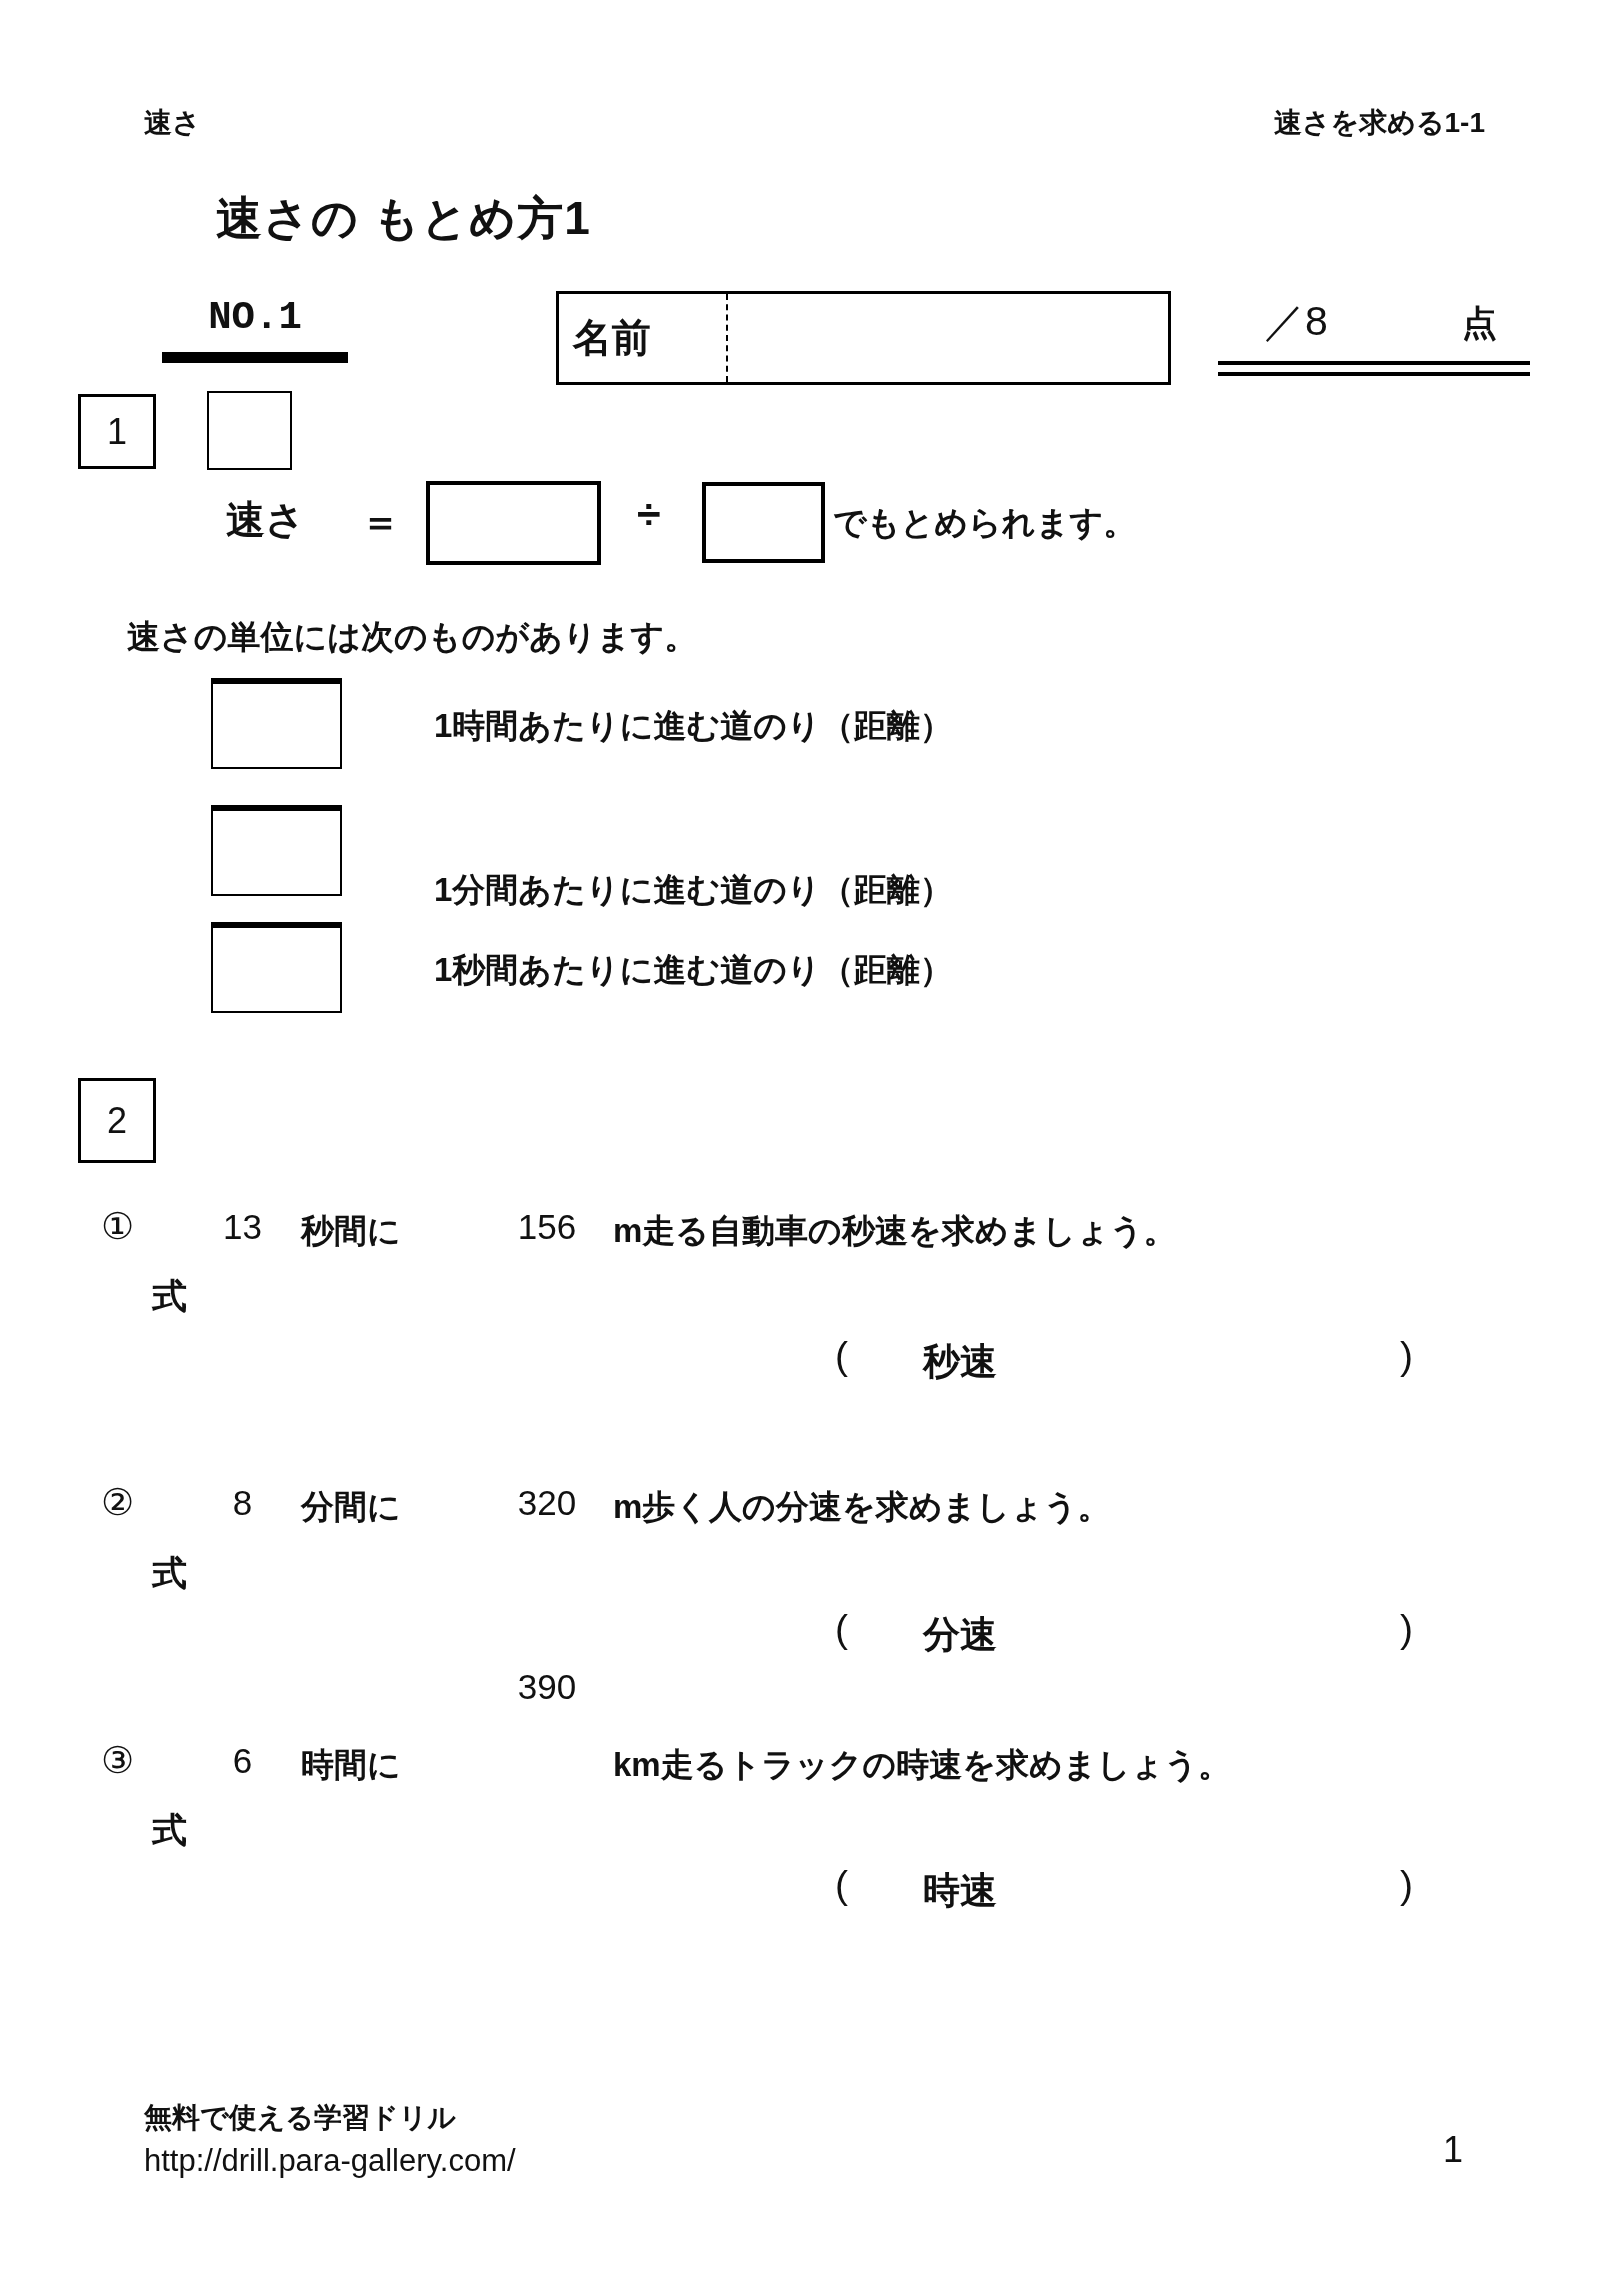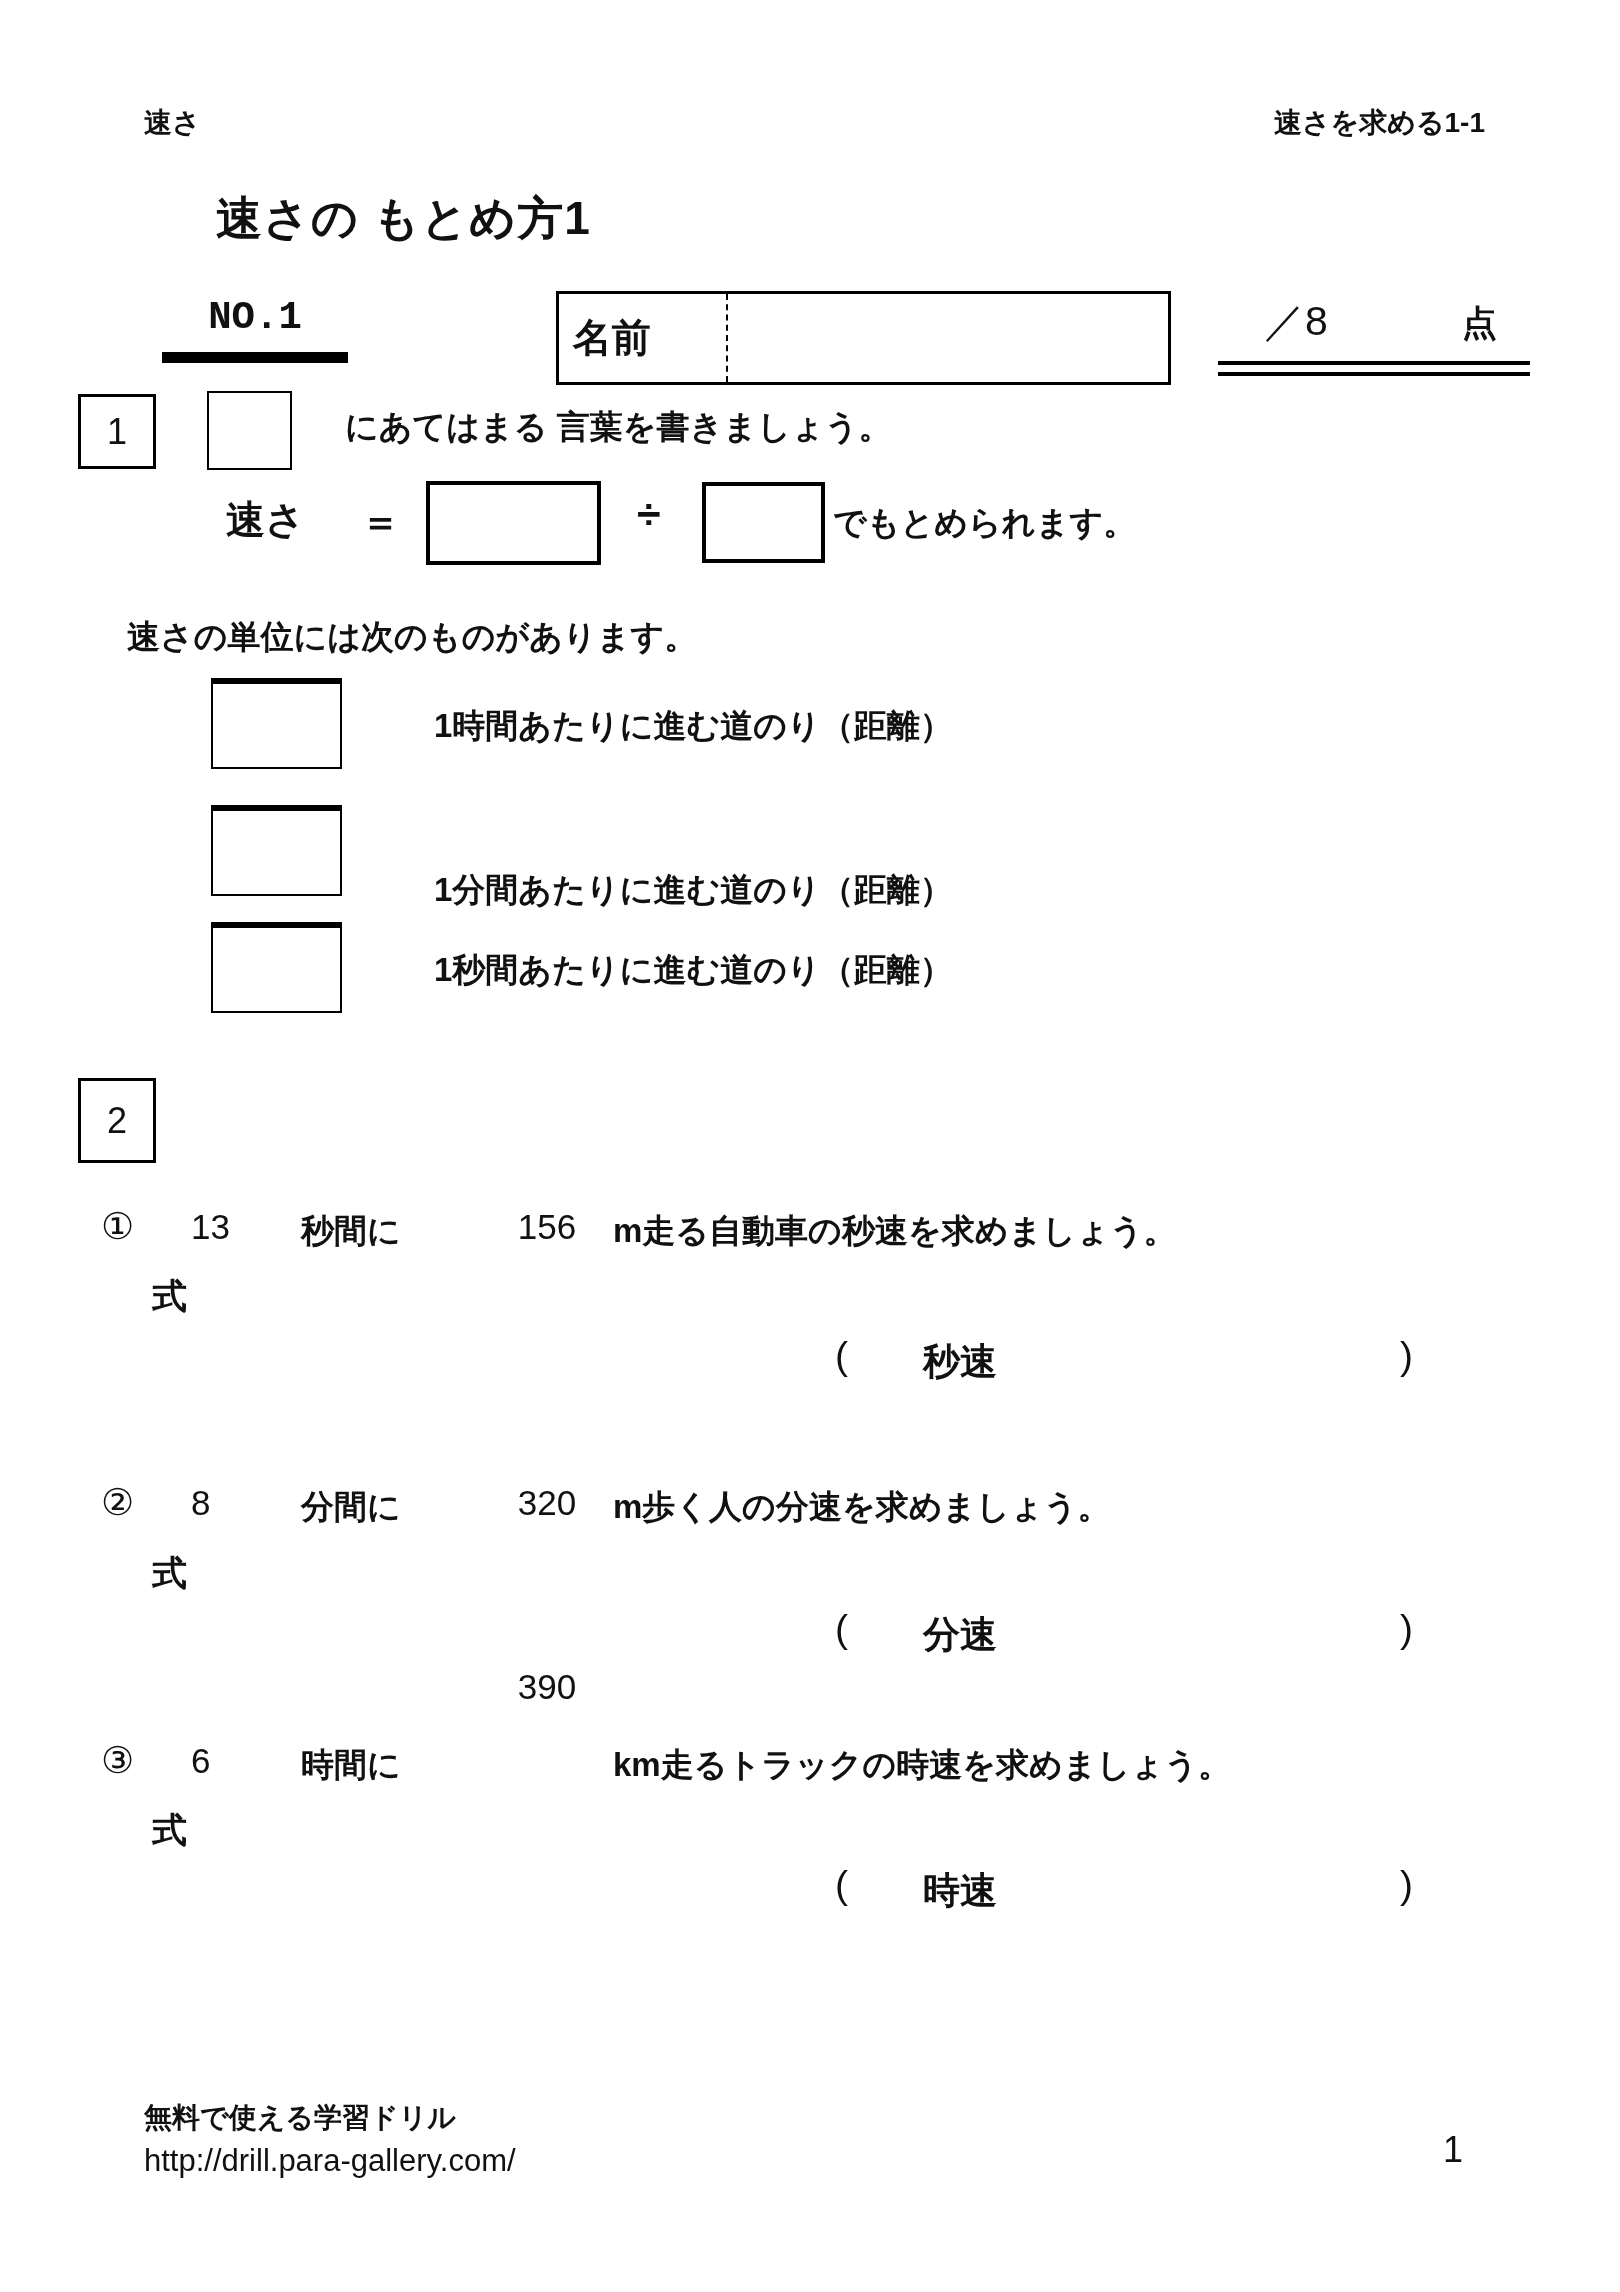--- a/index.html
+++ b/index.html
@@ -42,21 +42,21 @@
   .eq-div{left:637px;top:490px;font-size:43px;font-weight:700;}
   .eq-box2{left:702px;top:482px;width:123px;height:81px;border:4.9px solid #000;box-sizing:border-box;}
   .eq-suffix{left:833px;top:501px;font-size:33px;}
   .units-intro{left:127px;top:615px;font-size:33px;}
   .unit-box{left:211px;width:131px;height:91px;border:2.9px solid #000;border-top-width:6.9px;box-sizing:border-box;}
   .unit-text{left:434px;font-size:33px;}
 
   
   .s2-instr{left:214px;top:1102px;font-size:33px;}
   .p-marker{left:101px;font-size:37px;font-weight:400;}
-  .p-time{left:191px;width:103px;font-size:35px;font-weight:400;}
+  .p-time{left:191px;width:103px;text-align:center;font-size:35px;font-weight:400;}
   .p-tunit{left:301px;font-size:33px;}
   .p-dist{left:488px;width:118px;text-align:center;font-size:35px;font-weight:400;}
   .p-q{left:613px;font-size:33px;}
   .p-formula{left:152px;font-size:35px;}
   .ans-open{left:835px;font-size:39px;font-weight:400;}
   .ans-label{left:923px;font-size:37px;}
   .ans-close{left:1400px;font-size:39px;font-weight:400;}
 
   
   .footer-site{left:144px;top:2099px;font-size:28px;}
@@ -81,21 +81,20 @@
   </div>
 
   <div class="abs score-frac">／8</div>
   <div class="abs jp score-unit">点</div>
   <div class="abs score-rule"></div>
 
   <div class="abs center sec-box s1-box">
     <span>1</span>
   </div>
   <div class="abs s1-blank"></div>
-  <div class="abs jp s1-instr">にあてはまる 言葉を書きましょう。</div>
 
   <div class="abs eq-lhs">速さ</div>
   <div class="abs eq-eq">＝</div>
   <div class="abs eq-box1"></div>
   <div class="abs eq-div">÷</div>
   <div class="abs eq-box2"></div>
   <div class="abs jp eq-suffix">でもとめられます。</div>
 
   <div class="abs jp units-intro">速さの単位には次のものがあります。</div>
 

